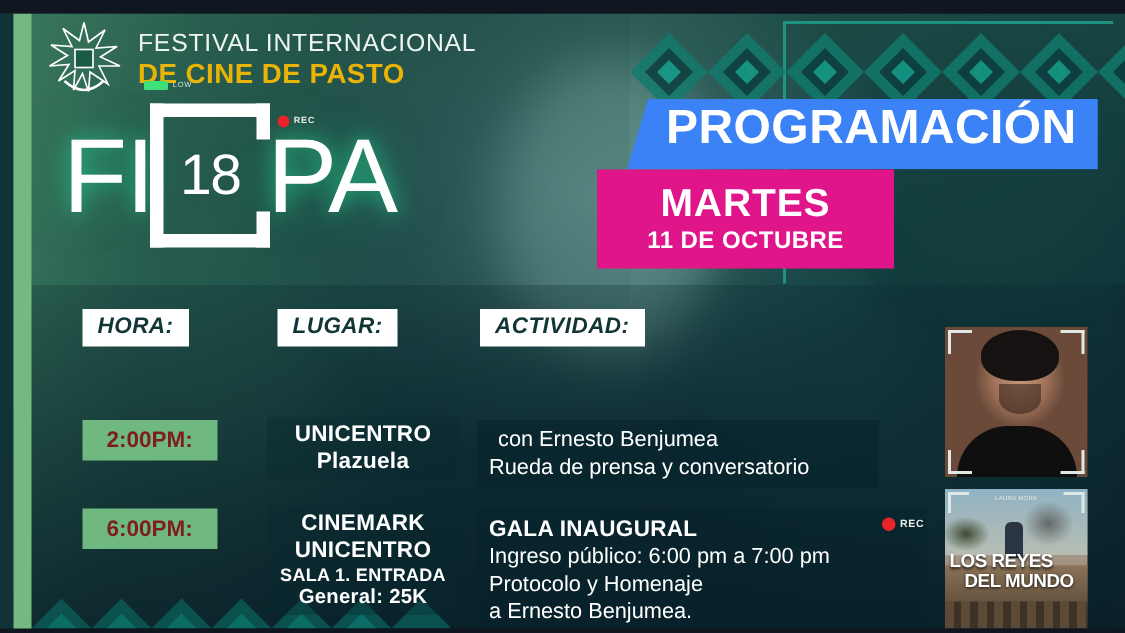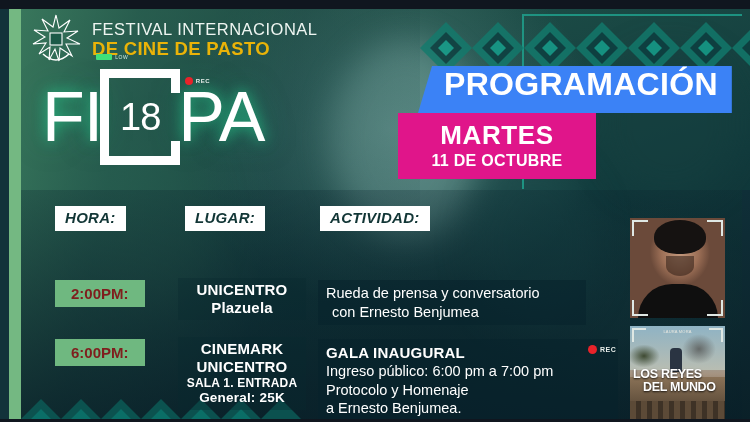--- a/index.html
+++ b/index.html
@@ -336,22 +336,22 @@
       <div class="th th-act">ACTIVIDAD:</div>
     </div>
 
     <div class="row">
       <div class="time-chip" style="left:55px;top:46px;">2:00PM:</div>
       <div class="place" style="left:178px;top:44px;width:128px;">
         <div class="p1">UNICENTRO</div>
         <div class="p1">Plazuela</div>
       </div>
       <div class="act" style="left:318px;top:46px;width:268px;">
+        <div class="a-line" style="padding-left:6px;">con Ernesto Benjumea</div>
         <div class="a-line">Rueda de prensa y conversatorio</div>
-        <div class="a-line" style="padding-left:6px;">con Ernesto Benjumea</div>
       </div>
     </div>
 
     <div class="row">
       <div class="time-chip" style="left:55px;top:105px;">6:00PM:</div>
       <div class="place" style="left:178px;top:103px;width:128px;">
         <div class="p1">CINEMARK</div>
         <div class="p1">UNICENTRO</div>
         <div class="p2">SALA 1. ENTRADA</div>
         <div class="p3">General: 25K</div>

